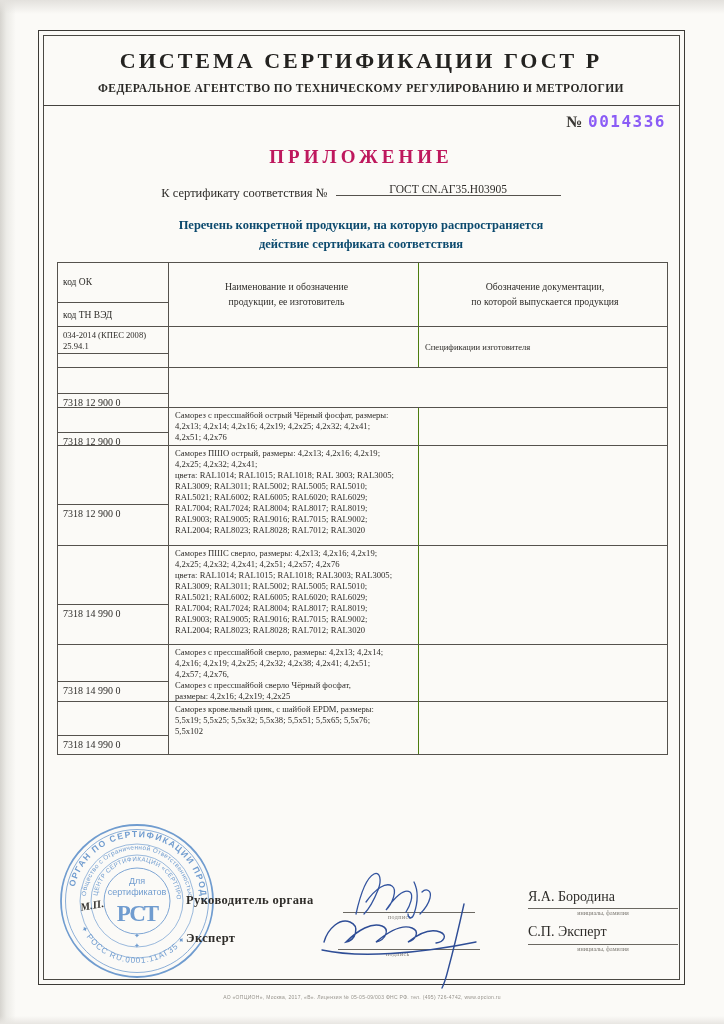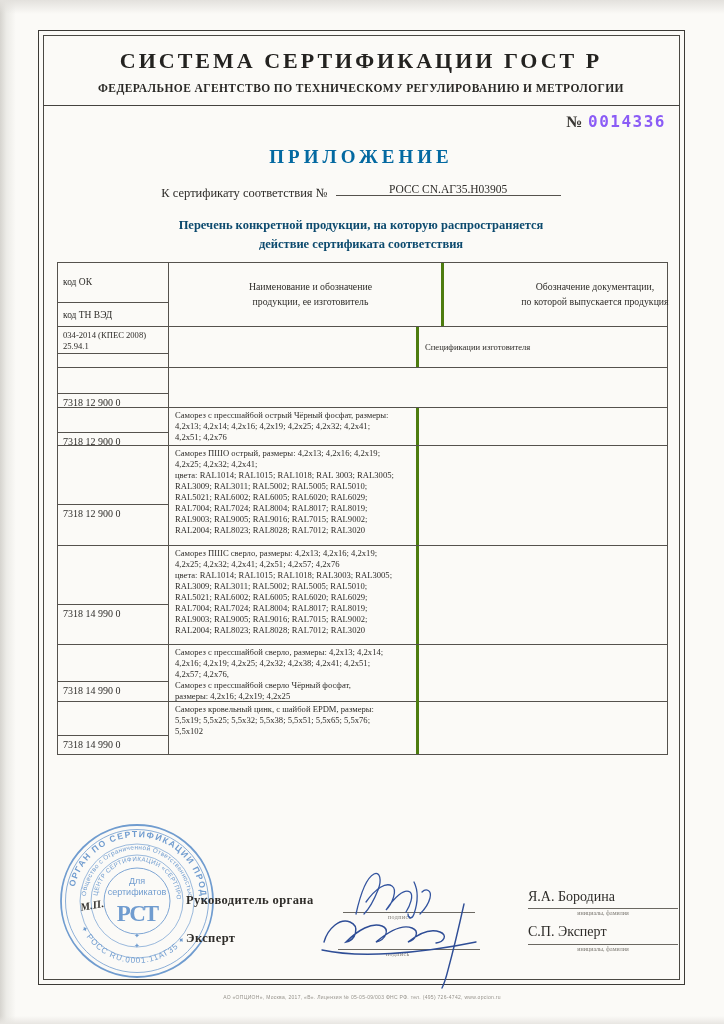--- a/index.html
+++ b/index.html
@@ -25,47 +25,47 @@
   .doc-header{position:absolute;left:46px;top:36px;width:630px;text-align:center;}
   .sys-title{font-size:22px;font-weight:bold;letter-spacing:3px;margin-top:12px;color:#232220;}
   .agency{font-size:11.5px;font-weight:bold;letter-spacing:.4px;margin-top:8px;color:#2a2926;}
   .header-rule{position:absolute;left:43px;top:105px;width:637px;height:0;border-top:1.2px solid #45433f;}
 
   .form-number{position:absolute;top:112px;right:58px;font-size:16px;white-space:nowrap;}
   .form-number .no{font-family:"Liberation Serif",serif;color:#3a3835;font-weight:bold;margin-right:6px;}
   .form-number .digits{font-family:"DejaVu Sans Mono",monospace;letter-spacing:1.5px;font-weight:bold;}
 
   .app-title{position:absolute;left:46px;top:146px;width:630px;text-align:center;
-    font-size:19px;font-weight:bold;letter-spacing:4px;color:#0369a1;}
+    font-size:19px;font-weight:bold;letter-spacing:4px;color:#be185d;}
 
   .cert-line{position:absolute;left:46px;top:186px;width:630px;text-align:center;font-size:12.5px;}
   .cert-line .lbl{vertical-align:baseline;}
   .cert-value{display:inline-block;width:225px;border-bottom:1px solid #55524d;
     font-size:11.5px;text-align:center;transform:translateY(-4px);margin-left:8px;}
 
   .caption{position:absolute;left:46px;top:216px;width:630px;text-align:center;
     font-size:12.5px;font-weight:bold;line-height:1.5;color:#0c4a6e;white-space:pre-line;}
 
   
   .prod-table{position:absolute;left:57px;top:262px;width:611px;
     border-top:1px solid #55524d;}
   .t-row{display:grid;grid-template-columns:111px 250px 250px;
     border-left:1px solid #55524d;border-right:1px solid #55524d;border-bottom:1px solid #55524d;
     box-sizing:border-box;}
   .t-row > div{box-sizing:border-box;}
   .c1{border-right:1px solid #55524d;display:flex;flex-direction:column;position:relative;}
   .c1 .sub-top{flex:0 0 55%;border-bottom:1px solid #55524d;padding:3px 4px 1px 5px;
     font-size:8.6px;line-height:1.25;white-space:pre-line;}
   .c1 .sub-bot{flex:1 1 auto;padding:3px 4px 1px 5px;font-size:10px;}
-  .c2{border-right:3px solid #4d7c0f;padding:2px 20px 2px 6px;font-size:8.6px;line-height:1.28;white-space:pre-line;}
+  .c2{border-right:1px solid #4d7c0f;padding:2px 20px 2px 6px;font-size:8.6px;line-height:1.28;white-space:pre-line;}
   .c3{padding:2px 4px 2px 6px;font-size:8.6px;display:flex;align-items:center;}
   .hdr .c1 .sub-top,.hdr .c1 .sub-bot{font-size:9.5px;display:flex;align-items:center;padding-left:5px;}
   .hdr .c2,.hdr .c3{display:flex;align-items:center;justify-content:center;text-align:center;
     font-size:9.8px;line-height:1.45;white-space:pre-line;}
-  .hdr{height:64px;gap:25px;}
+  .hdr{height:64px;}
   .r1{height:41px;} .r2{height:40px;} .r3{height:38px;} .r4{height:100px;}
   .r5{height:99px;} .r6{height:57px;} .r7{height:53px;}
 
   
   .mp-label{position:absolute;left:80px;top:899px;font-size:11px;font-weight:bold;
     font-style:italic;color:#33312e;transform:rotate(-10deg);}
   .stamp{position:absolute;left:56px;top:820px;width:162px;height:162px;opacity:.82;}
   .head-label{position:absolute;left:186px;top:893px;font-size:12.5px;font-weight:bold;letter-spacing:.4px;}
   .expert-label{position:absolute;left:186px;top:931px;font-size:12.5px;font-weight:bold;letter-spacing:.4px;}
 
@@ -105,21 +105,21 @@
 </div>
 <div class="header-rule"></div>
 
 <div class="form-number">
   <span class="no">№</span><span class="digits" style="color:#8b5cf6;">0014336</span>
 </div>
 
 <div class="app-title">ПРИЛОЖЕНИЕ</div>
 
 <div class="cert-line">
-  <span class="lbl">К сертификату соответствия №</span><span class="cert-value">РОСС CN.АГ35.Н03905</span>
+  <span class="lbl">К сертификату соответствия №</span><span class="cert-value">ГОСТ CN.АГ35.Н03905</span>
 </div>
 
 <div class="caption">Перечень конкретной продукции,  на которую распространяется
 действие сертификата соответствия</div>
 
 <div class="prod-table">
   <div class="t-row hdr">
     <div class="c1">
       <div class="sub-top">код ОК</div>
       <div class="sub-bot">код ТН ВЭД</div>

